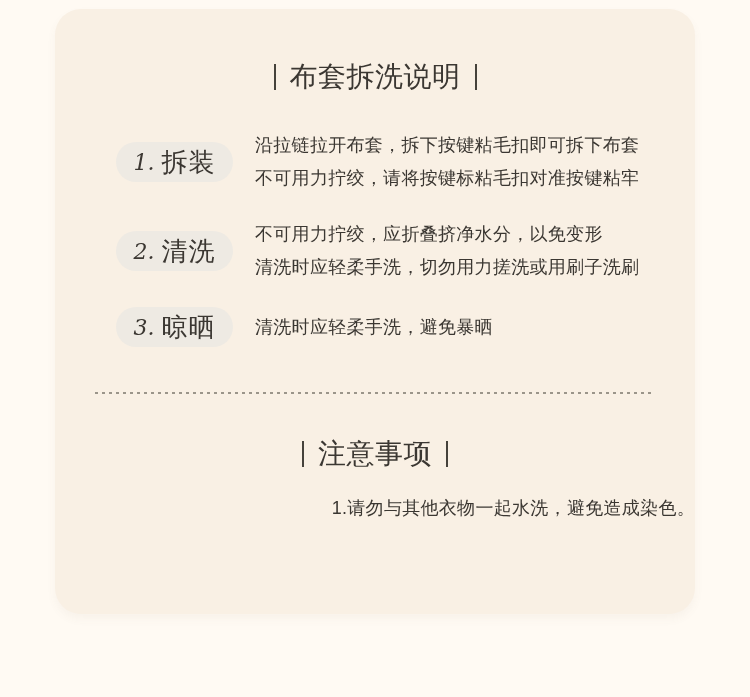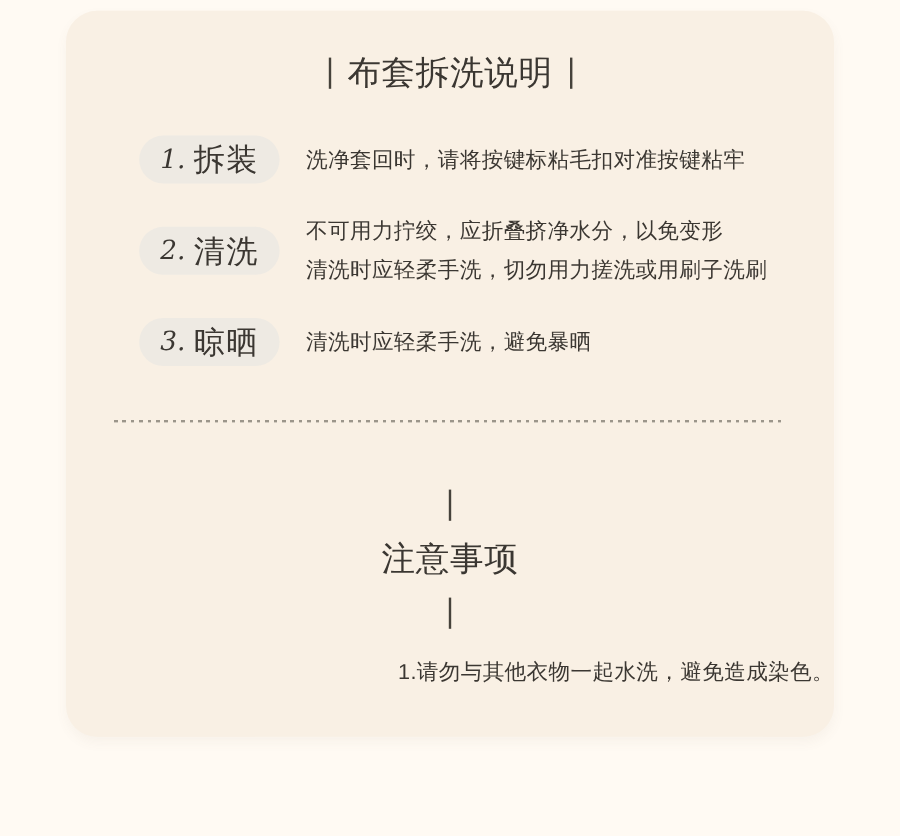--- a/index.html
+++ b/index.html
@@ -26,25 +26,24 @@
     box-shadow: 0 5px 10px rgba(120, 100, 70, 0.05);
     box-sizing: border-box;
   }
   .section-title {
     display: flex;
     justify-content: center;
     align-items: center;
     gap: 14px;
   }
   .section-title.first {
-    padding-top: 34px;
+    padding-top: 50px;
   }
   .section-title.notice {
-    margin-top: 56px;
-    flex-direction: column;
+    margin-top: 42px;
   }
   .section-title h2 {
     margin: 0;
     font-size: 28px;
     line-height: 36px;
     font-weight: 500;
     letter-spacing: 0.5px;
     color: #3b3732;
   }
   .vbar {
@@ -114,21 +113,22 @@
   </div>
 
   <div class="steps">
 
     <div class="step">
       <div class="pill">
         <span class="step-num">1.</span>
         <span class="step-label">拆装</span>
       </div>
       <div class="step-text">
-        <div>洗净套回时，请将按键标粘毛扣对准按键粘牢</div>
+        <div>沿拉链拉开布套，拆下按键粘毛扣即可拆下布套</div>
+        <div>不可用力拧绞，请将按键标粘毛扣对准按键粘牢</div>
       </div>
     </div>
 
     <div class="step">
       <div class="pill">
         <span class="step-num">2.</span>
         <span class="step-label">清洗</span>
       </div>
       <div class="step-text">
         <div>不可用力拧绞，应折叠挤净水分，以免变形</div>

